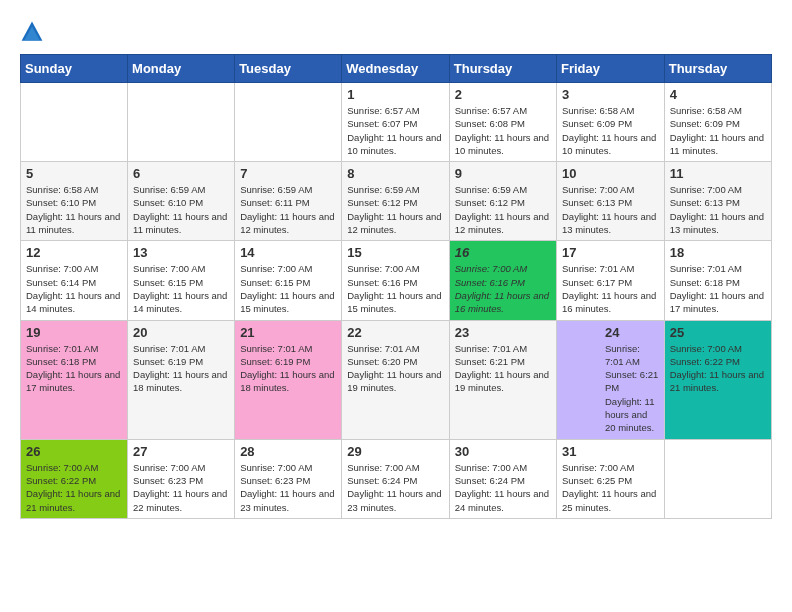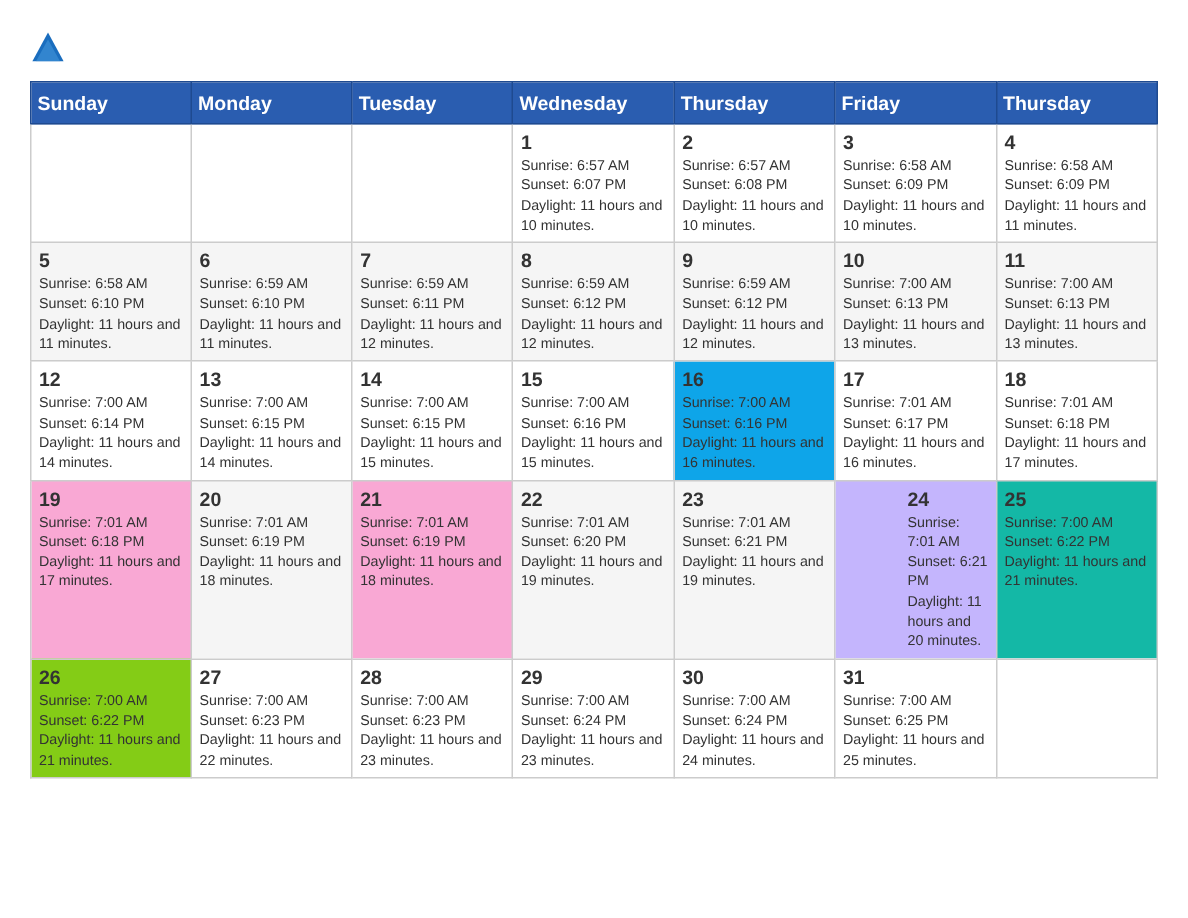--- a/index.html
+++ b/index.html
@@ -214,21 +214,21 @@
           <div class="cell-info" style="white-space: pre-line;">Sunrise: 7:00 AM
 Sunset: 6:15 PM
 Daylight: 11 hours and 15 minutes.</div>
         </td>
         <td style="background: rgb(255, 255, 255);">
           <span class="day-number">15</span>
           <div class="cell-info" style="white-space: pre-line;">Sunrise: 7:00 AM
 Sunset: 6:16 PM
 Daylight: 11 hours and 15 minutes.</div>
         </td>
-        <td style="background: #0ea5e9;">
+        <td style="background: #22c55e; font-style: italic;">
           <span class="day-number">16</span>
           <div class="cell-info" style="white-space: pre-line;">Sunrise: 7:00 AM
 Sunset: 6:16 PM
 Daylight: 11 hours and 16 minutes.</div>
         </td>
         <td style="background: rgb(255, 255, 255);">
           <span class="day-number">17</span>
           <div class="cell-info" style="white-space: pre-line;">Sunrise: 7:01 AM
 Sunset: 6:17 PM
 Daylight: 11 hours and 16 minutes.</div>

